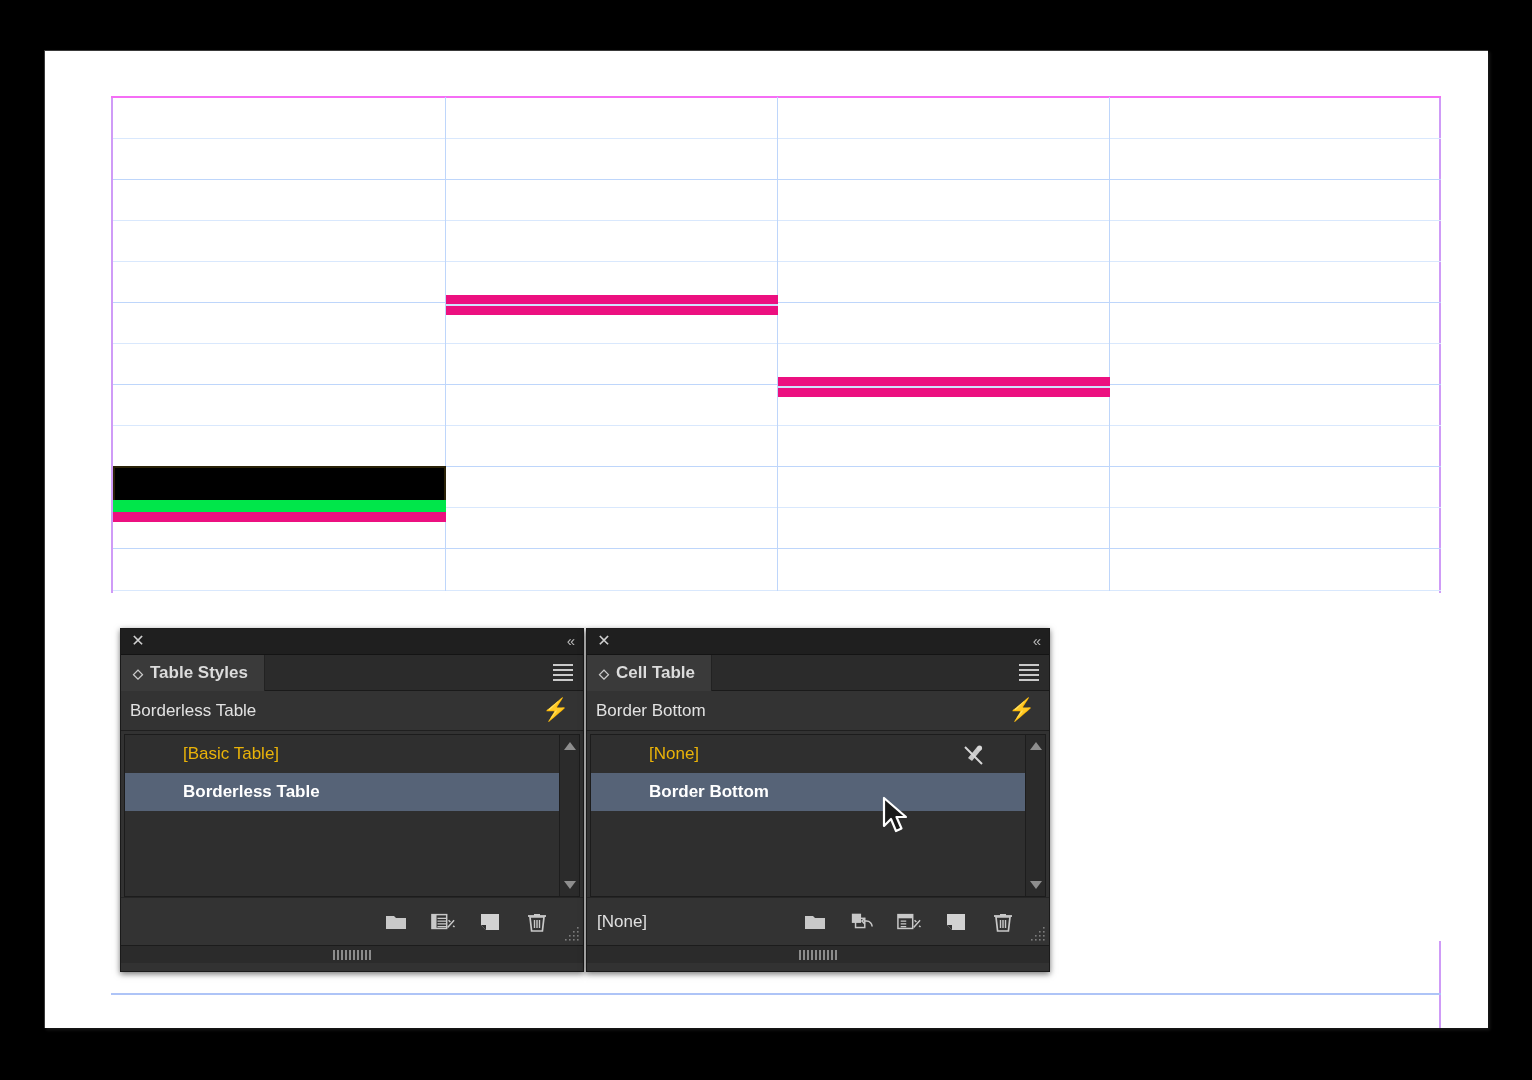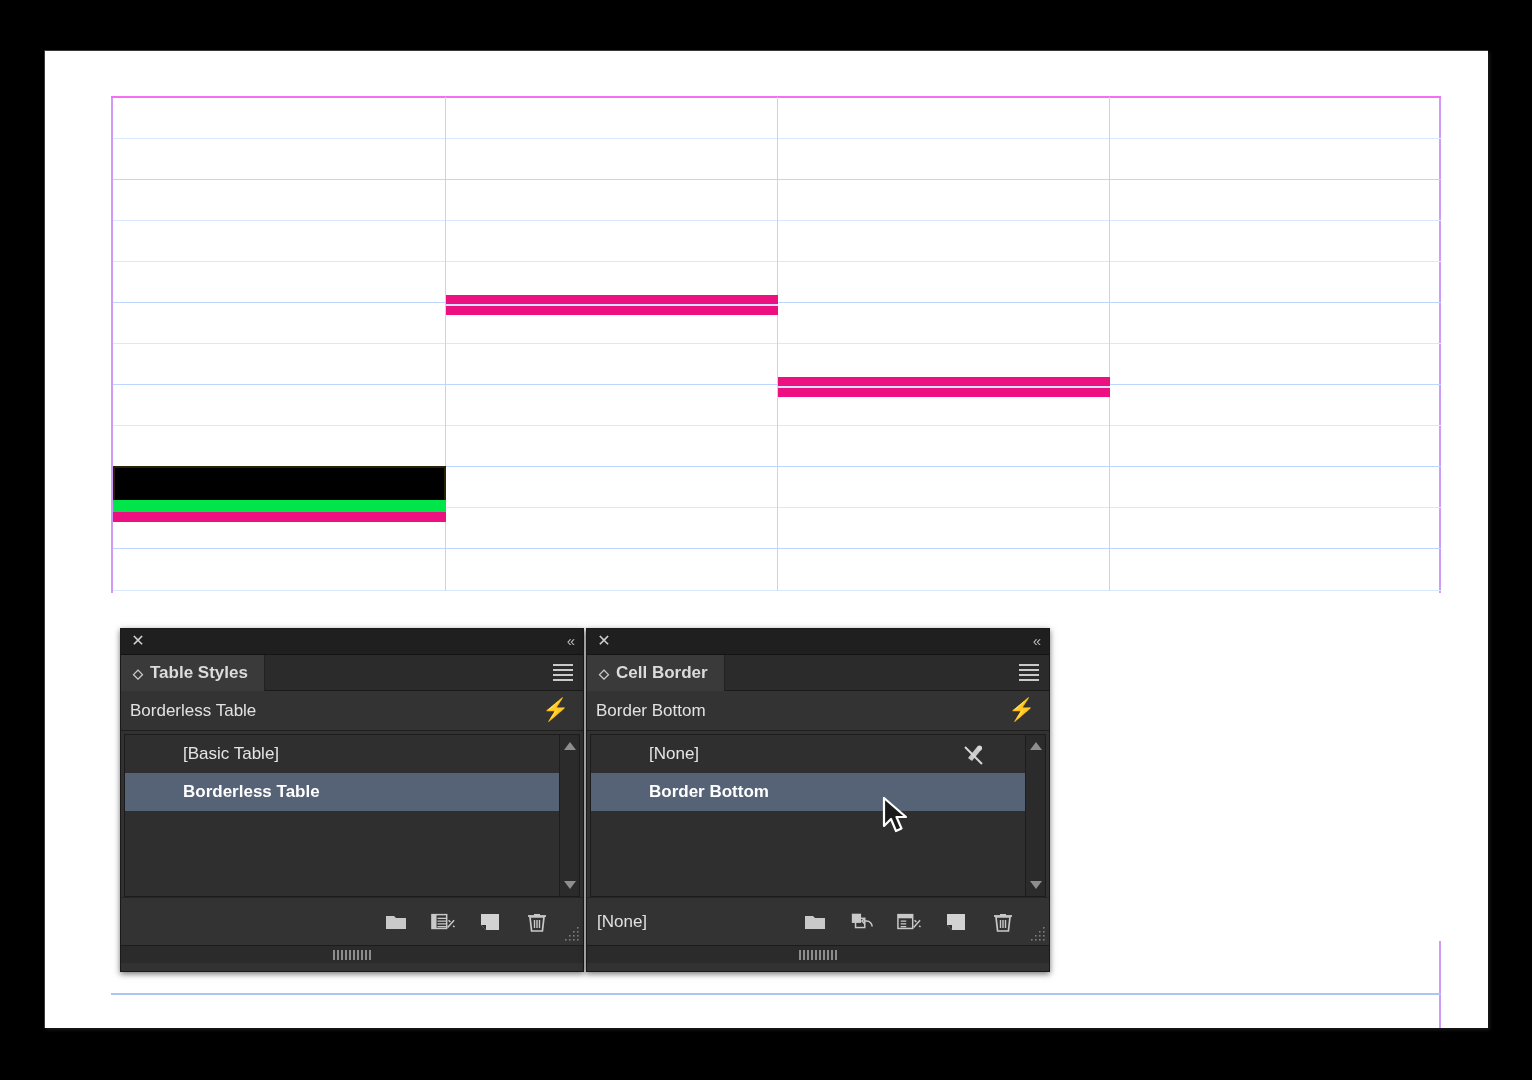--- a/index.html
+++ b/index.html
@@ -116,21 +116,21 @@
     background: #2f2f2f;
     border: 1px solid #1c1c1c;
     margin: 3px 3px 0 3px;
     height: 163px;
   }
   .list-row {
     height: 38px; display: flex; align-items: center;
     padding-left: 58px; font-size: 17px; position: relative;
   }
   .list-row.selected { background: #566377; font-weight: bold; color: #ffffff; }
-  .list-row.plain { color: #e5e5e5; }
+  .list-row.plain { color: #eab308; }
   .scrollbar {
     position: absolute; right: 0; top: 0; bottom: 0; width: 20px;
     background: #2b2b2b; border-left: 1px solid #1d1d1d;
   }
   .scroll-arrow {
     position: absolute; left: 4px; width: 0; height: 0;
     border-left: 6px solid transparent; border-right: 6px solid transparent;
   }
   .scroll-arrow.up { top: 7px; border-bottom: 8px solid #8e8e8e; }
   .scroll-arrow.dn { bottom: 7px; border-top: 8px solid #8e8e8e; }
@@ -299,21 +299,21 @@
   <div class="panel" style="left:586px; top:628px; width:464px; height:344px;">
 
     <div class="panel-titlebar">
       <div class="tb-close">✕</div>
       <div class="tb-collapse">«</div>
     </div>
 
     <div class="panel-tabrow">
       <div class="panel-tab">
         <span class="tab-diamond">◇</span>
-        <span>Cell Border</span>
+        <span>Cell Table</span>
       </div>
       <div class="panel-menu">
         <i></i>
           <i></i>
           <i></i>
           <i></i>
       </div>
     </div>
 
     <div class="panel-current">

